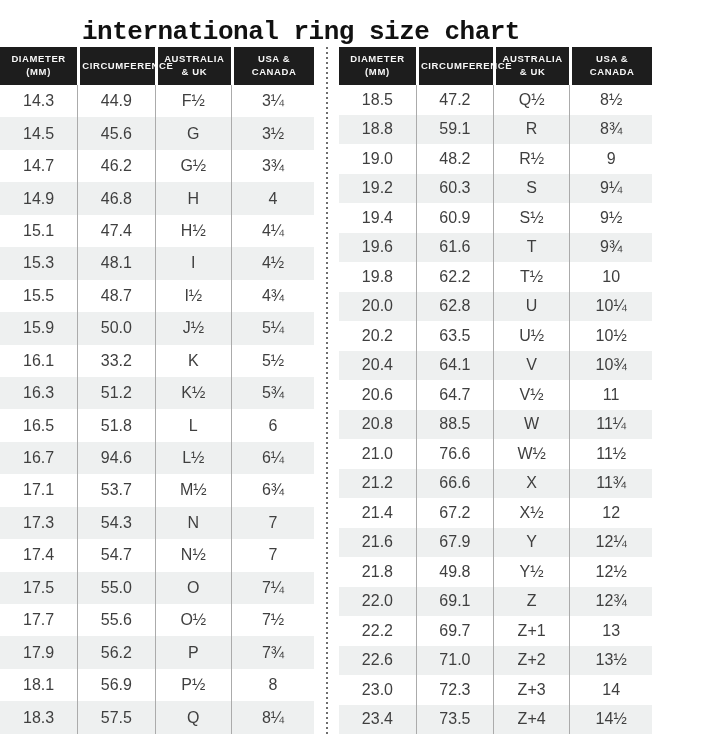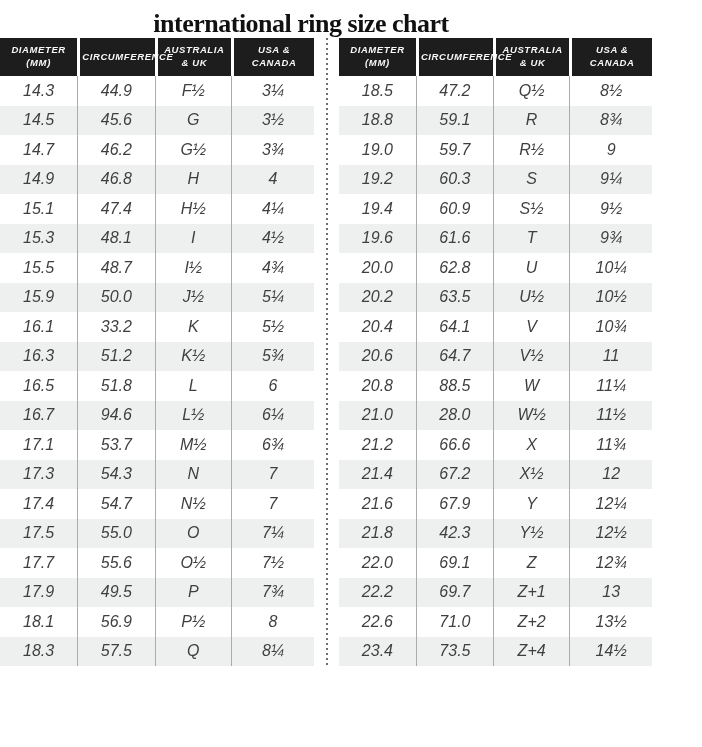--- a/index.html
+++ b/index.html
@@ -12,35 +12,34 @@
     --title:#111111;
   }
   *{margin:0;padding:0;box-sizing:border-box;}
   html,body{background:#ffffff;}
   body{
     width:702px;height:747px;overflow:hidden;
     font-family:"Liberation Sans",sans-serif;
   }
   .page-title{
     width:602px;               
-    margin-top:9px;
+    margin-top:18px;
     text-align:center;
-    font-family:Liberation Serif, serif;
+    font-family:Liberation Mono, monospace;
     font-weight:bold;
     font-size:26px;
     line-height:29px;
     letter-spacing:-0.5px;
     color:var(--title);
     white-space:nowrap;
   }
   .tables-wrap{
     display:flex;
     align-items:stretch;
     width:652px;
-    font-style:italic;
   }
   .ring-table{
     border-collapse:separate;
     border-spacing:0;
     table-layout:fixed;
     width:338px;
   }
   .ring-table.right{width:337px;}
   .ring-table th{
     background:var(--header-bg);
@@ -199,21 +198,21 @@
           <td>7¼</td>
         </tr>
         <tr>
           <td>17.7</td>
           <td>55.6</td>
           <td>O½</td>
           <td>7½</td>
         </tr>
         <tr>
           <td>17.9</td>
-          <td>49.5</td>
+          <td>56.2</td>
           <td>P</td>
           <td>7¾</td>
         </tr>
         <tr>
           <td>18.1</td>
           <td>56.9</td>
           <td>P½</td>
           <td>8</td>
         </tr>
         <tr>
@@ -250,21 +249,21 @@
           <td>8½</td>
         </tr>
         <tr>
           <td>18.8</td>
           <td>59.1</td>
           <td>R</td>
           <td>8¾</td>
         </tr>
         <tr>
           <td>19.0</td>
-          <td>59.7</td>
+          <td>48.2</td>
           <td>R½</td>
           <td>9</td>
         </tr>
         <tr>
           <td>19.2</td>
           <td>60.3</td>
           <td>S</td>
           <td>9¼</td>
         </tr>
         <tr>
@@ -273,20 +272,26 @@
           <td>S½</td>
           <td>9½</td>
         </tr>
         <tr>
           <td>19.6</td>
           <td>61.6</td>
           <td>T</td>
           <td>9¾</td>
         </tr>
         <tr>
+          <td>19.8</td>
+          <td>62.2</td>
+          <td>T½</td>
+          <td>10</td>
+        </tr>
+        <tr>
           <td>20.0</td>
           <td>62.8</td>
           <td>U</td>
           <td>10¼</td>
         </tr>
         <tr>
           <td>20.2</td>
           <td>63.5</td>
           <td>U½</td>
           <td>10½</td>
@@ -304,21 +309,21 @@
           <td>11</td>
         </tr>
         <tr>
           <td>20.8</td>
           <td>88.5</td>
           <td>W</td>
           <td>11¼</td>
         </tr>
         <tr>
           <td>21.0</td>
-          <td>28.0</td>
+          <td>76.6</td>
           <td>W½</td>
           <td>11½</td>
         </tr>
         <tr>
           <td>21.2</td>
           <td>66.6</td>
           <td>X</td>
           <td>11¾</td>
         </tr>
         <tr>
@@ -328,21 +333,21 @@
           <td>12</td>
         </tr>
         <tr>
           <td>21.6</td>
           <td>67.9</td>
           <td>Y</td>
           <td>12¼</td>
         </tr>
         <tr>
           <td>21.8</td>
-          <td>42.3</td>
+          <td>49.8</td>
           <td>Y½</td>
           <td>12½</td>
         </tr>
         <tr>
           <td>22.0</td>
           <td>69.1</td>
           <td>Z</td>
           <td>12¾</td>
         </tr>
         <tr>
@@ -351,20 +356,26 @@
           <td>Z+1</td>
           <td>13</td>
         </tr>
         <tr>
           <td>22.6</td>
           <td>71.0</td>
           <td>Z+2</td>
           <td>13½</td>
         </tr>
         <tr>
+          <td>23.0</td>
+          <td>72.3</td>
+          <td>Z+3</td>
+          <td>14</td>
+        </tr>
+        <tr>
           <td>23.4</td>
           <td>73.5</td>
           <td>Z+4</td>
           <td>14½</td>
         </tr>
       </tbody>
   </table>
 </div>
 
 </body></html>

